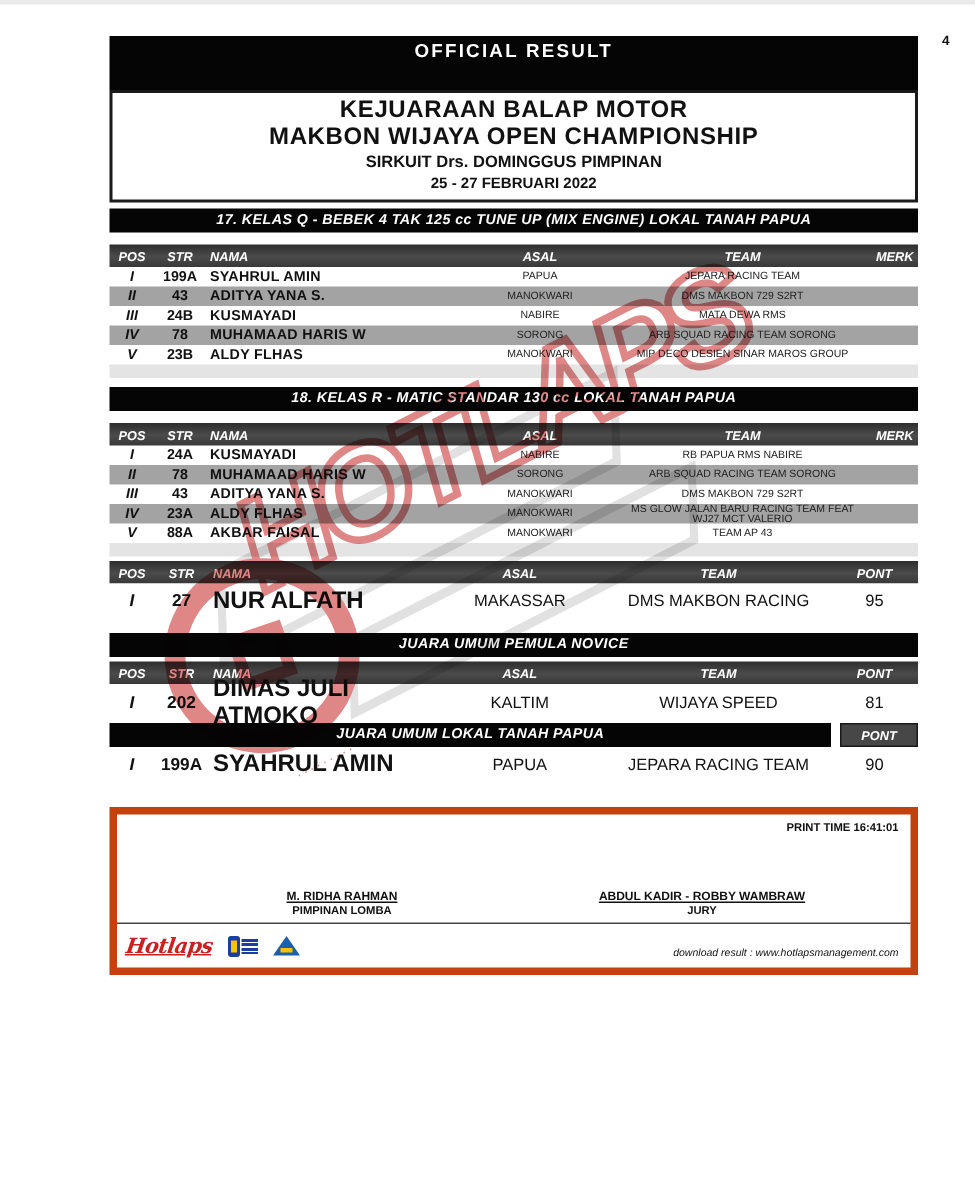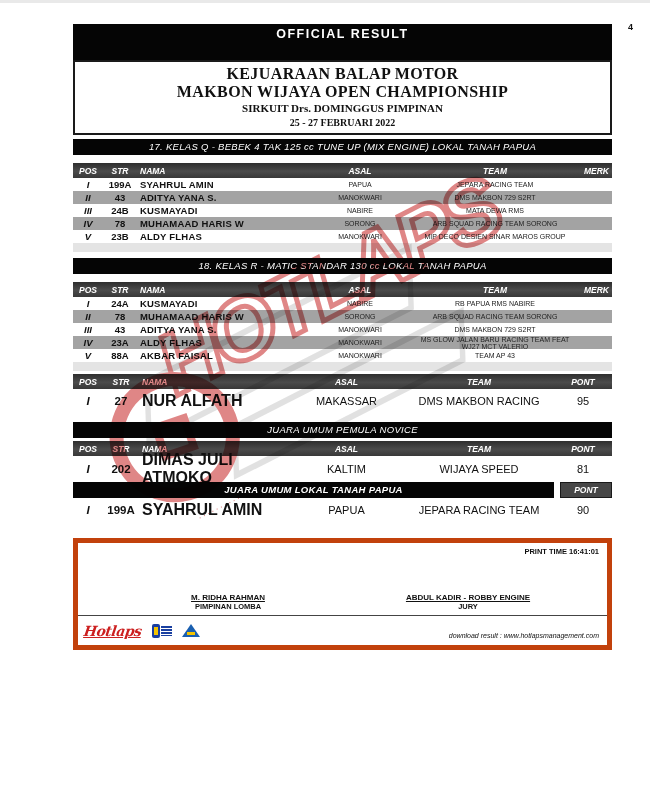--- a/index.html
+++ b/index.html
@@ -15,30 +15,30 @@
   .top-strip { position:absolute; left:0; top:0; width:650px; height:3px; background:#e9e9e9; }
   .page-num { position:absolute; top:22px; right:17px; font-size:9px; font-weight:bold; }
 
   .content { position:absolute; left:73px; top:24px; width:539px; }
 
   .official-bar {
     background:#050505; color:#fff; height:36px; line-height:20px;
     text-align:center; font-weight:bold; font-size:12.5px; letter-spacing:1.5px;
   }
   .title-box {
-    border:2px solid #1a1a1a; text-align:center; padding:3px 0 5px 0;font-family:Liberation Serif, serif;
+    border:2px solid #1a1a1a; text-align:center; padding:3px 0 5px 0;
   }
   .title-l1 { font-size:16px; font-weight:bold; letter-spacing:.4px; }
   .title-l2 { font-size:16px; font-weight:bold; letter-spacing:.4px; }
   .title-sub { font-size:11px; font-weight:bold; margin-top:1px; }
   .title-date { font-size:10px; font-weight:bold; margin-top:3px; }
 
   .banner {
     background:#050505; color:#fff; height:16px; line-height:16px;
-    text-align:center; font-weight:normal; font-style:italic; font-size:9.5px;
+    text-align:center; font-weight:bold; font-style:italic; font-size:9.5px;
     letter-spacing:.3px;
   }
   .banner-17 { margin-top:4px; }
   .banner-18 { margin-top:6px; }
   .banner-sum { margin-top:9px; }
 
   .thead {
     margin-top:8px;
     background:linear-gradient(180deg,#2e2e2e 0%,#4b4b4b 55%,#383838 100%);
     color:#fff; height:15px; display:flex; align-items:center;
@@ -311,21 +311,21 @@
     <div class="s-pont">90</div>
   </div>
 
   <div class="footer-box">
     <div class="print-time">PRINT TIME 16:41:01</div>
     <div class="sig sig-left">
       <div class="sig-name">M. RIDHA RAHMAN</div>
       <div class="sig-role">PIMPINAN LOMBA</div>
     </div>
     <div class="sig sig-right">
-      <div class="sig-name">ABDUL KADIR - ROBBY ENGINE</div>
+      <div class="sig-name">ABDUL KADIR - ROBBY WAMBRAW</div>
       <div class="sig-role">JURY</div>
     </div>
     <div class="footer-logos">
       <span class="hotlaps-logo">Hotlaps</span>
       <span class="imi-logo">
         <span class="imi-flag"></span>
         <span class="imi-text"></span>
       </span>
       <span class="ams-logo"></span>
       <span class="download-note">download result : www.hotlapsmanagement.com</span>

